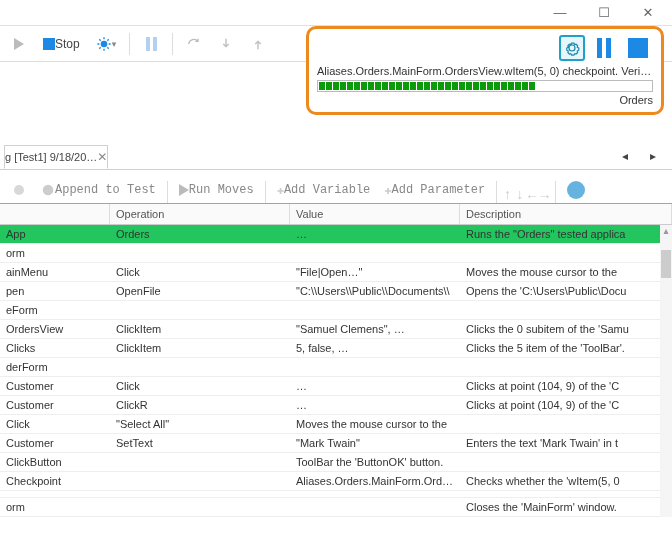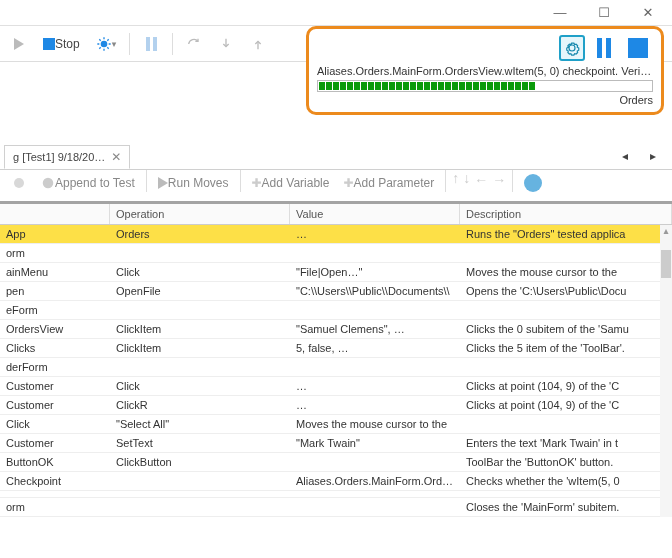--- a/index.html
+++ b/index.html
@@ -102,30 +102,31 @@
     margin-top: 80px;
     height: 28px;
     display:flex; align-items:flex-end;
     padding-left:4px;
     border-bottom:1px solid #d0d0d0;
     gap:2px;
   }
   .tab {
     height:24px; background:#fff; border:1px solid #d0d0d0;
     border-bottom:1px solid #fff;
-    padding:0 8px; display:flex; align-items:center; gap:6px;
+    padding:0 0; display:flex; align-items:center; 
     font-size:11px; color:#444;
   }
   .tab .close { color:#888; font-size:12px; }
   .tab-right { margin-left:auto; padding-right:6px; display:flex; gap:2px; color:#888; }
 
   .inner-toolbar {
-    height:34px; border-bottom:3px solid #a3a3a3;
-    display:flex; align-items:flex-start; gap:4px; padding:0 6px;
+    height:34px; border-bottom:1px solid #a3a3a3;
+    display:flex; align-items:flex-end; gap:4px; padding:0 6px;
     color:#888;
+    font-family:Liberation Mono, monospace;
   }
   .inner-toolbar .tb-btn { color:#888; }
   .inner-toolbar .bubble { width:18px; height:18px; border-radius:50%;
     background:#66b3e0; position:relative; }
   .arrow-icn { font-size:14px; color:#ccc; }
 
   .grid {
     width:100%;
   }
   .grid-head, .grid-row {
@@ -136,21 +137,21 @@
   }
   .grid-head {
     background:#fafafa; border-bottom:1px solid #ccc;
   }
   .grid-head > div {
     border-right:1px solid #ddd; padding:4px 6px; color:#555;
   }
   .grid-row > div {
     padding:3px 6px; color:#333; white-space:nowrap; overflow:hidden; text-overflow:ellipsis;
   }
-  .grid-row.highlight { background:#fde047; }
+  .grid-row.highlight { background:#22c55e; }
   .grid-body {
     position:relative;
   }
   .grid-scrollbar {
     position:absolute; right:0; top:0; width:12px; height:100%;
     background:#f5f5f5;
   }
   .grid-scrollbar-thumb { width:10px; height:28px; background:#ccc; margin:14px auto 0; }
 </style>
 </head>
@@ -352,37 +353,36 @@
         <div>"Select All"</div>
         <div>Moves the mouse cursor to the</div>
       </div>
       <div class="grid-row">
         <div>Customer</div>
         <div>SetText</div>
         <div>"Mark Twain"</div>
         <div>Enters the text 'Mark Twain' in t</div>
       </div>
       <div class="grid-row">
-        <div>ButtonOK</div>
         <div>ClickButton</div>
         <div></div>
         <div>ToolBar the 'ButtonOK' button.</div>
       </div>
       <div class="grid-row">
         <div>Checkpoint</div>
         <div></div>
         <div>Aliases.Orders.MainForm.Orders</div>
         <div>Checks whether the 'wItem(5, 0</div>
       </div>
       <div class="grid-row">
         <div></div>
         <div></div>
         <div></div>
         <div></div>
       </div>
       <div class="grid-row">
         <div>orm</div>
         <div></div>
         <div></div>
-        <div>Closes the 'MainForm' subitem.</div>
+        <div>Closes the 'MainForm' window.</div>
       </div>
     </div>
 </div>
 
 </body></html>

